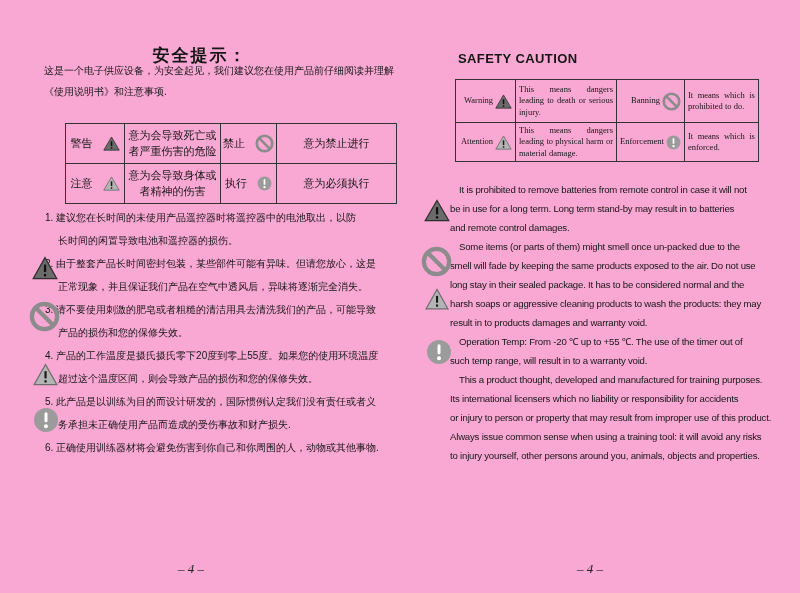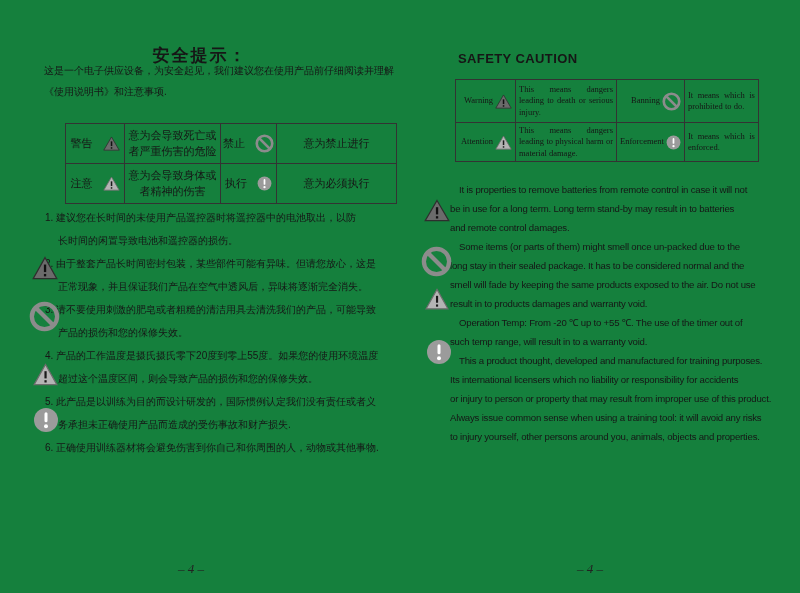--- a/index.html
+++ b/index.html
@@ -1,16 +1,16 @@
 <!DOCTYPE html>
 <html><head>
 <meta charset="utf-8">
 <style>
   html,body{margin:0;padding:0;background:#ffffff;}
-  .page{position:relative;width:800px;height:593px;background:#15803d;overflow:hidden;
+  .page{position:relative;width:800px;height:593px;background:#f9a8d4;overflow:hidden;
         font-family:"Liberation Sans",sans-serif;color:#161616;}
 
   
   .cn-title{position:absolute;left:30px;top:44px;width:340px;text-align:center;
             font-size:17px;font-weight:bold;letter-spacing:2px;}
   .cn-intro{position:absolute;left:44px;top:60px;width:356px;font-size:10px;
             line-height:21px;white-space:nowrap;}
   .cn-table{position:absolute;left:65px;top:123px;border-collapse:collapse;table-layout:fixed;}
   .cn-table td{border:1.4px solid #333;font-size:11px;text-align:center;
                vertical-align:middle;padding:1px 2px;line-height:1.45;}
@@ -236,26 +236,27 @@
                 </svg>
               </span>
         </span>
       </td>
       <td>It means which is enforced.</td>
     </tr>
   </tbody>
     </table>
 
   <div class="en-body">
-    <div class="line ind">It is properties to remove batteries from remote control in case it will not</div>
+    <div class="line ind">It is prohibited to remove batteries from remote control in case it will not</div>
     <div class="line">be in use for a long term. Long term stand-by may result in to batteries</div>
     <div class="line">and remote control damages.</div>
     <div class="line ind">Some items (or parts of them) might smell once un-packed due to the</div>
+    <div class="line">smell will fade by keeping the same products exposed to the air. Do not use</div>
     <div class="line">long stay in their sealed package. It has to be considered normal and the</div>
-    <div class="line">smell will fade by keeping the same products exposed to the air. Do not use</div>
+    <div class="line">harsh soaps or aggressive cleaning products to wash the products: they may</div>
     <div class="line">result in to products damages and warranty void.</div>
     <div class="line ind">Operation Temp: From -20 ℃ up to +55 ℃. The use of the timer out of</div>
     <div class="line">such temp range, will result in to a warranty void.</div>
     <div class="line ind">This a product thought, developed and manufactured for training purposes.</div>
     <div class="line">Its international licensers which no liability or responsibility for accidents</div>
     <div class="line">or injury to person or property that may result from improper use of this product.</div>
     <div class="line">Always issue common sense when using a training tool: it will avoid any risks</div>
     <div class="line">to injury yourself, other persons around you, animals, objects and properties.</div>
   </div>
 

